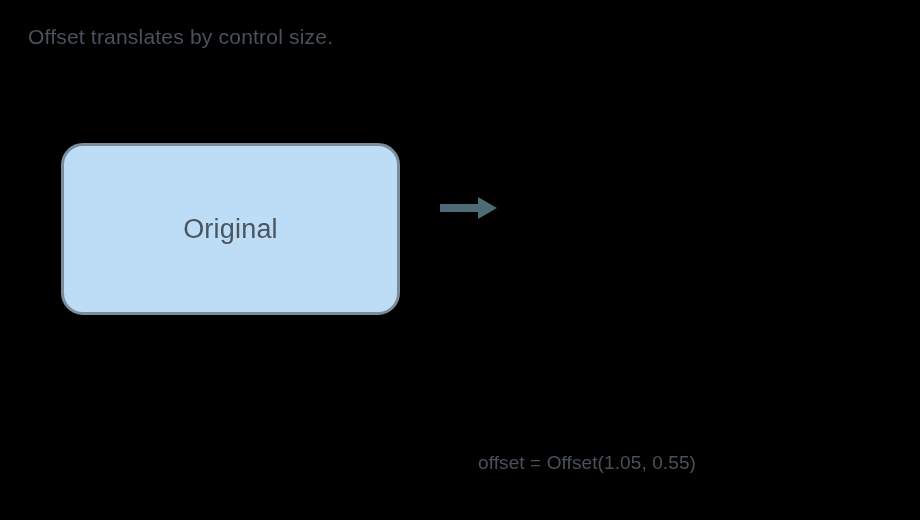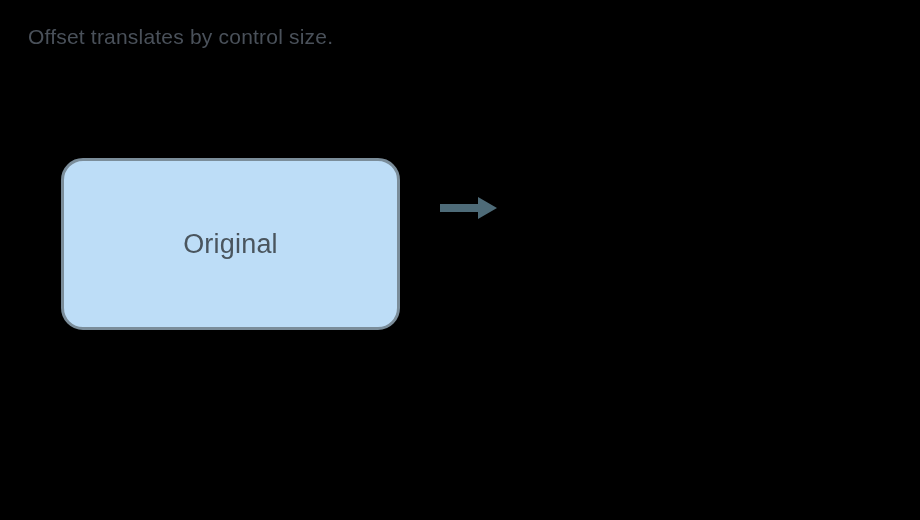--- a/index.html
+++ b/index.html
@@ -34,21 +34,21 @@
   .control-box {
     position: absolute;
     box-sizing: border-box;
     display: flex;
     align-items: center;
     justify-content: center;
   }
 
   #original-box {
     left: 61px;
-    top: 158px;
+    top: 143px;
     width: 339px;
     height: 172px;
     background: #bdddf7;
     border: 3px solid #7b8d9a;
     border-radius: 22px;
   }
   #original-label {
     font-size: 27px;
     font-weight: 400;
     color: #4a555e;
@@ -105,14 +105,15 @@
     <span id="original-label">Original</span>
   </div>
 
   <div id="arrow">
     <svg width="62" height="28" viewBox="0 0 62 28" xmlns="http://www.w3.org/2000/svg">
       <path d="M2 10 L40 10 L40 3 L59 14 L40 25 L40 18 L2 18 Z" fill="#4e6b78"></path>
     </svg>
   </div>
 
 
+  <div id="caption">offset = Offset(1.05, 0.55)</div>
 
 </div>
 
 </body></html>

